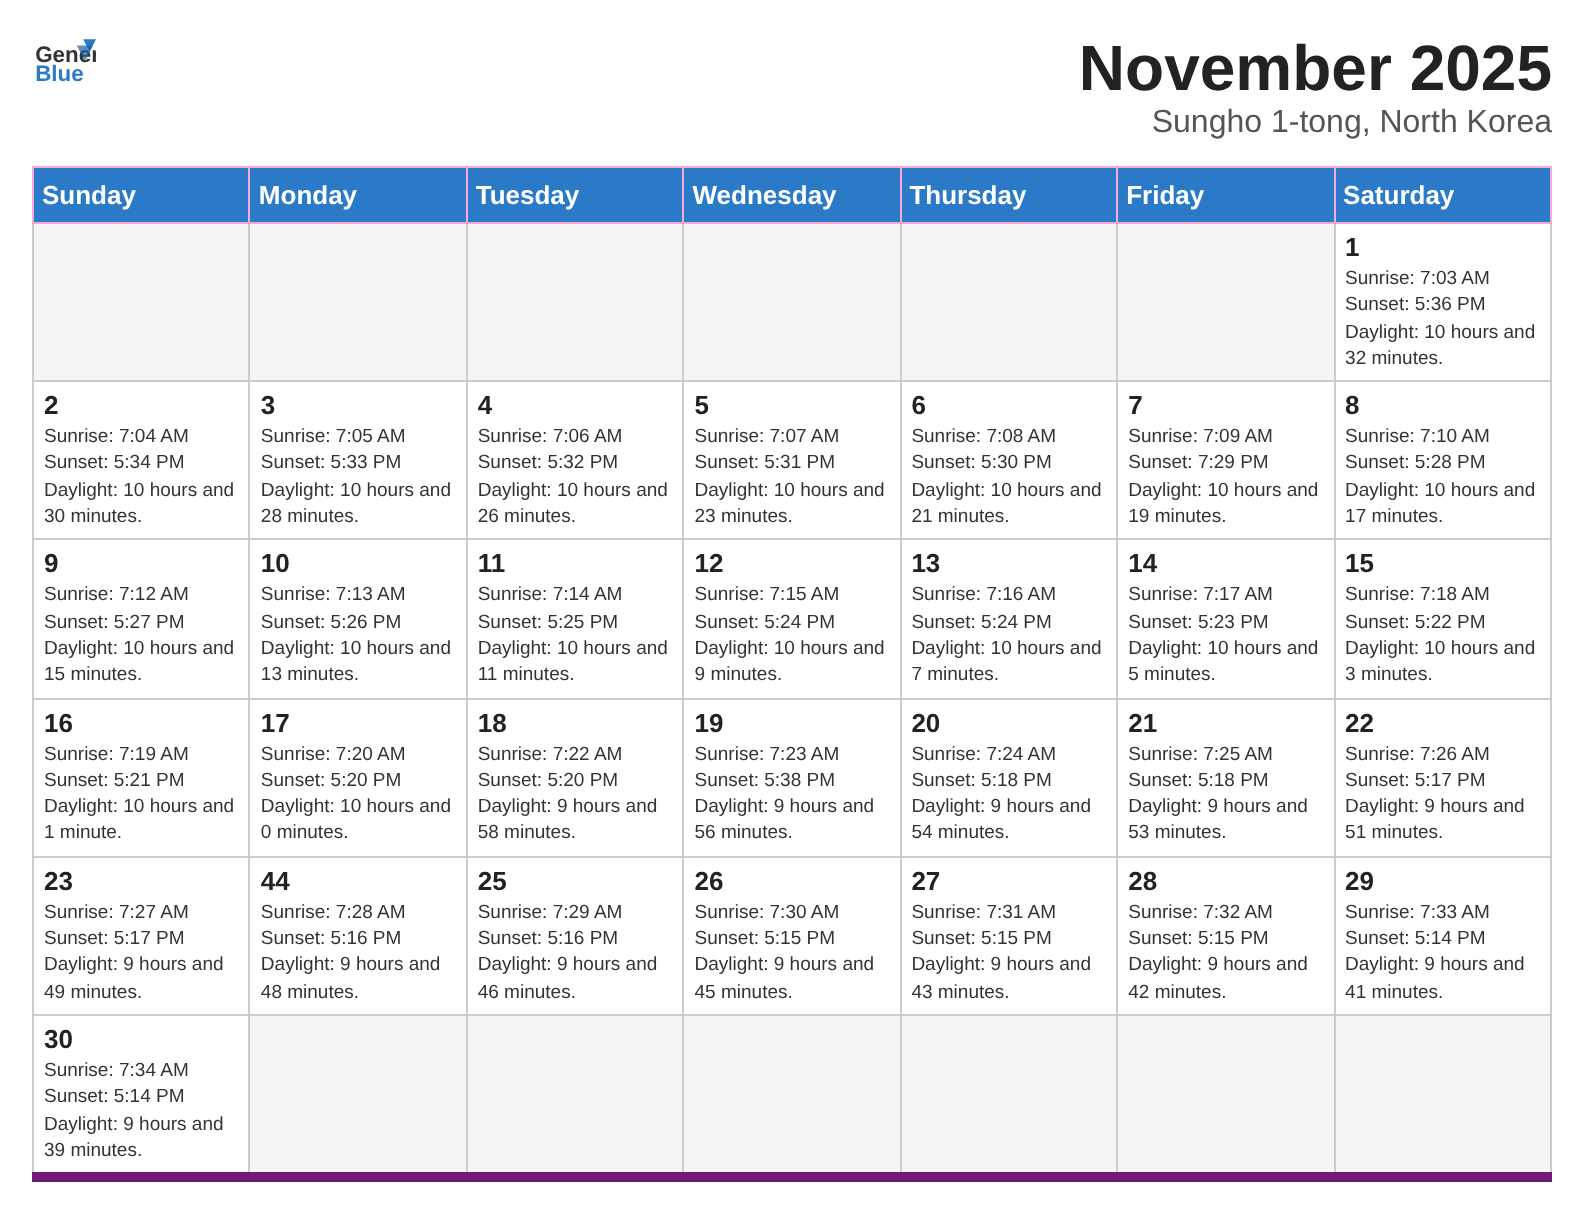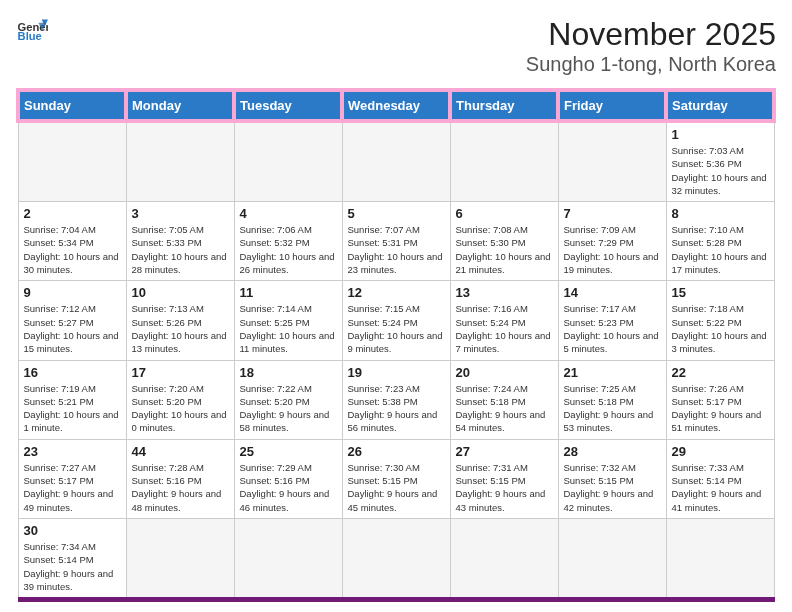--- a/index.html
+++ b/index.html
@@ -23,40 +23,40 @@
     }
     .logo-icon {
       width: 32px;
       height: 28px;
     }
     .title-section {
       text-align: right;
     }
     .month-title {
       font-size: 32px;
-      font-weight: normal;
+      font-weight: bold;
       color: #222;
     }
     .subtitle {
-      font-size: 20px;
+      font-size: 16px;
       color: #555;
     }
     .calendar {
       width: 100%;
       border-collapse: collapse;
       border: 1px solid #bbb;
     }
     .calendar th {
       background-color: #2a7ac7;
       color: #fff;
       font-size: 13px;
       font-weight: bold;
       padding: 6px 4px;
       text-align: left;
-      border: 4px solid #f9a8d4;
+      border: 1px solid #f9a8d4;
     }
     .calendar td {
       border: 1px solid #ccc;
       vertical-align: top;
       padding: 4px 5px;
       width: 108px;
       min-height: 80px;
       font-size: 10px;
       color: #333;
       background: #fff;

